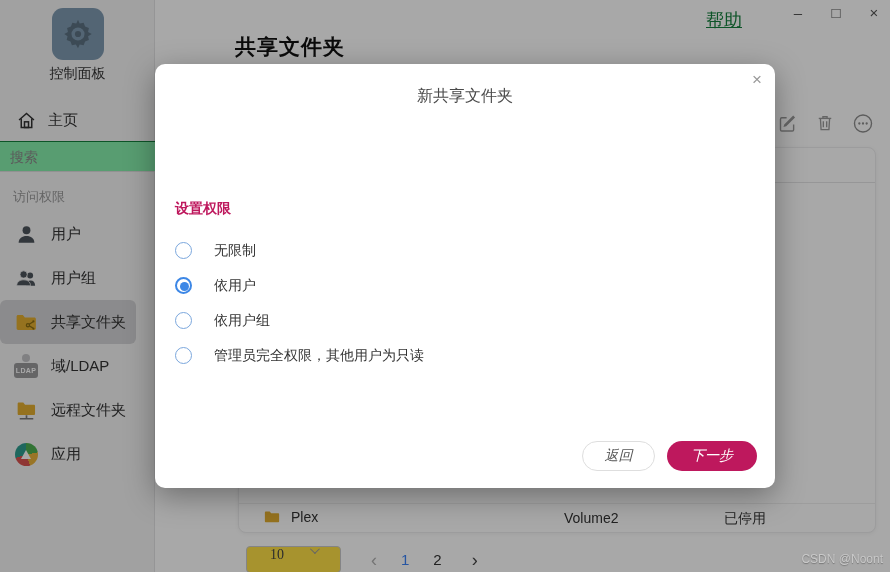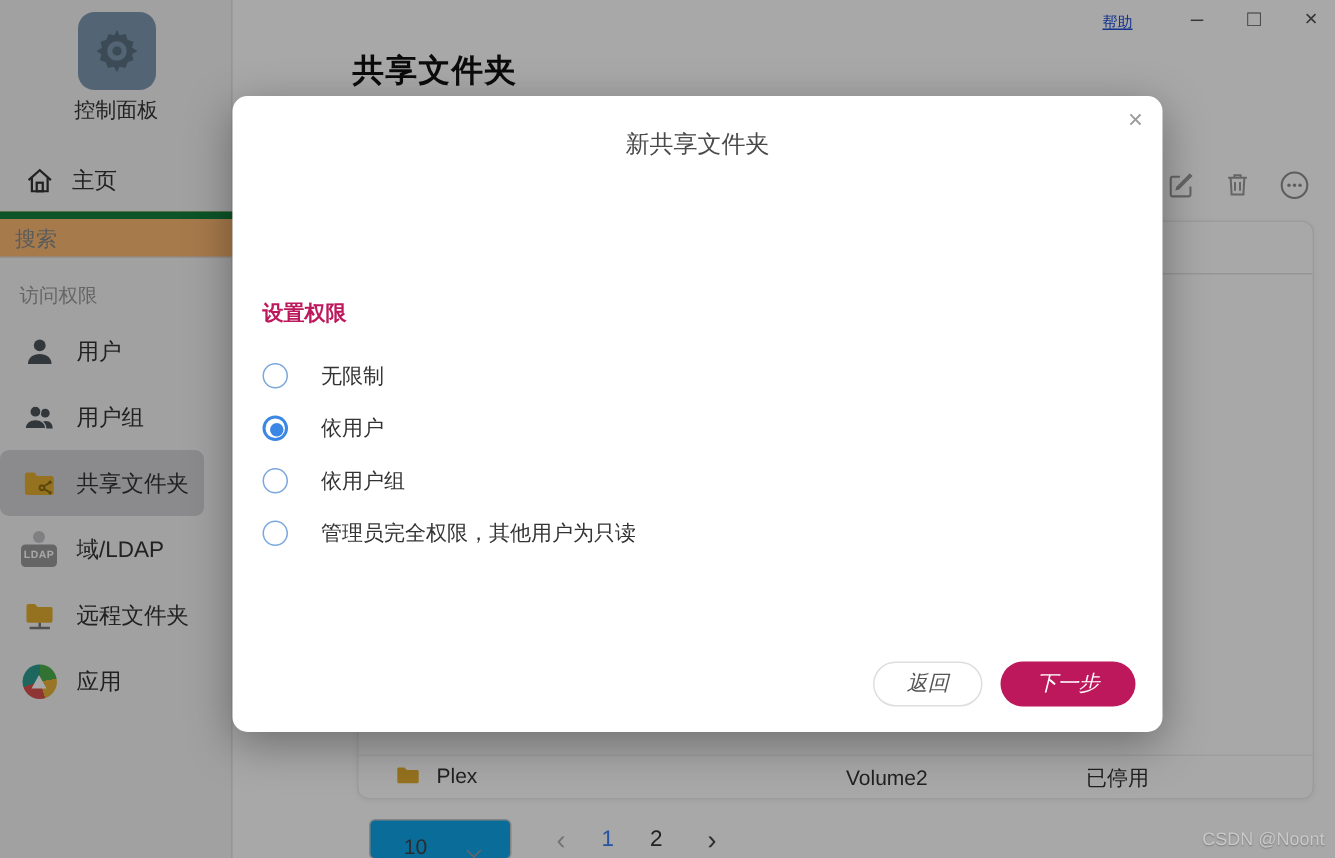--- a/index.html
+++ b/index.html
@@ -9,55 +9,55 @@
   .app { position:absolute; inset:0; background:#fff; }
 
   
   .sidebar { position:absolute; left:0; top:0; width:155px; height:572px; background:#f4f4f5; border-right:1px solid #e3e3e4; }
   .app-icon-wrap { position:absolute; left:0; top:8px; width:155px; text-align:center; }
   .app-icon { display:inline-flex; align-items:center; justify-content:center; width:52px; height:52px; border-radius:11px; background:#7f9ab0; }
   .app-icon-label { margin-top:5px; font-size:14px; color:#333; }
   .home-row { position:absolute; left:0; top:104px; width:155px; height:32px; display:flex; align-items:center; gap:9px; padding-left:13px; cursor:pointer; }
   .home-row span.lbl { font-size:15px; color:#333; }
   .search-box { position:absolute; left:0; top:141px; width:155px; height:31px; }
-  .search-box input { width:100%; height:100%; border:none; border-top:5px solid #15803d; border-bottom:1px solid #dcdcdd; background:#fdba74; padding:0 10px; font-size:14px; color:#333; outline:none; font-family:inherit; }
+  .search-box input { width:100%; height:100%; border:none; border-top:1px solid #15803d; border-bottom:1px solid #dcdcdd; background:#86efac; padding:0 10px; font-size:14px; color:#333; outline:none; font-family:inherit; }
   .search-box input::placeholder { color:#8b8b8b; }
   .section-label { position:absolute; left:13px; top:188px; font-size:13px; color:#9a9a9a; }
   .nav { position:absolute; left:0; top:212px; width:139px; }
   .nav-item { height:44px; display:flex; align-items:center; gap:12px; padding-left:13px; cursor:pointer; border-radius:6px; margin:0 3px 0 0; }
   .nav-item.selected { background:#d4d4d6; }
   .nav-item .lbl { font-size:15px; color:#333; }
   .icon24 { width:26px; height:26px; display:inline-flex; align-items:center; justify-content:center; flex:0 0 26px; }
 
   
   .apps-circle { width:23px; height:23px; border-radius:50%; position:relative;
     background:conic-gradient(#4caf50 0 22%, #e8b23a 22% 45%, #d9534f 45% 70%, #2e9d8f 70% 100%); }
   .apps-circle::after { content:""; position:absolute; left:6px; top:7px; border-left:5.5px solid transparent; border-right:5.5px solid transparent; border-bottom:9px solid #fff; }
 
   .ldap-badge { width:24px; height:15px; background:#9a9a9c; border-radius:3px; color:#fff; font-size:7px; font-weight:bold; display:flex; align-items:center; justify-content:center; letter-spacing:.3px; }
   .ldap-wrap { display:flex; flex-direction:column; align-items:center; gap:1px; }
   .ldap-dot { width:8px; height:8px; border-radius:50%; background:#c3c3c5; }
 
   
   .page-title { position:absolute; left:235px; top:33px; font-size:21px; font-weight:bold; color:#111; letter-spacing:1px; }
-  .help-link { position:absolute; right:135px; top:8px; font-size:10px; color:#1d4ed8; text-decoration:underline; cursor:pointer; }
+  .help-link { position:absolute; right:148px; top:8px; font-size:18px; color:#15803d; text-decoration:underline; cursor:pointer; }
   .win-controls { position:absolute; right:8px; top:4px; display:flex; gap:22px; }
   .win-btn { font-size:15px; color:#555; cursor:pointer; width:16px; text-align:center; }
 
   
   .toolbar { position:absolute; right:16px; top:112px; display:flex; gap:16px; align-items:center; }
   .tool-btn { width:22px; height:22px; display:flex; align-items:center; justify-content:center; cursor:pointer; }
   .table-panel { position:absolute; left:238px; top:147px; width:638px; height:386px; background:#fff; border:1px solid #ededee; border-radius:8px; box-shadow:0 1px 4px rgba(0,0,0,0.06); }
   .table-panel .head { height:35px; border-bottom:1px solid #e4e4e5; }
   .table-row { position:absolute; left:0; bottom:0; width:100%; height:29px; border-top:1px solid #efefef; }
   .table-row .cell-name { position:absolute; left:24px; top:4px; display:flex; gap:10px; align-items:center; font-size:14px; color:#333; }
   .table-row .cell-vol { position:absolute; left:325px; top:6px; font-size:14px; color:#333; }
   .table-row .cell-status { position:absolute; left:485px; top:6px; font-size:14px; color:#333; }
   .pagination { position:absolute; left:246px; top:546px; display:flex; align-items:center; }
-  .page-size { width:95px; height:27px; border:1px solid #c9c9cb; border-radius:4px; background:#0ea5e9; display:flex; align-items:flex-end; justify-content:center; gap:26px; font-size:14px; color:#444; cursor:pointer; }
+  .page-size { width:95px; height:27px; border:1px solid #c9c9cb; border-radius:4px; background:#fde047; display:flex; align-items:flex-start; justify-content:center; gap:26px; font-size:14px; color:#444; cursor:pointer;font-family:Liberation Serif, serif; }
   .caret-down { width:7px; height:7px; border-right:1.5px solid #9a9a9a; border-bottom:1.5px solid #9a9a9a; transform:rotate(45deg) translateY(-2px); }
   .pg { font-size:15px; margin-left:30px; cursor:pointer; }
   .pg.prev { color:#b0b0b0; font-size:18px; line-height:14px; }
   .pg.next { color:#444; font-size:18px; line-height:14px; }
   .pg.num { color:#333; margin-left:24px; }
   .pg.num.current { color:#3b82f6; }
 
   
   .overlay { position:absolute; inset:0; background:rgba(0,0,0,0.34); z-index:10; }
   .dialog { position:absolute; left:155px; top:64px; width:620px; height:424px; background:#fff; border-radius:10px; box-shadow:0 8px 30px rgba(0,0,0,0.35); z-index:20; }

